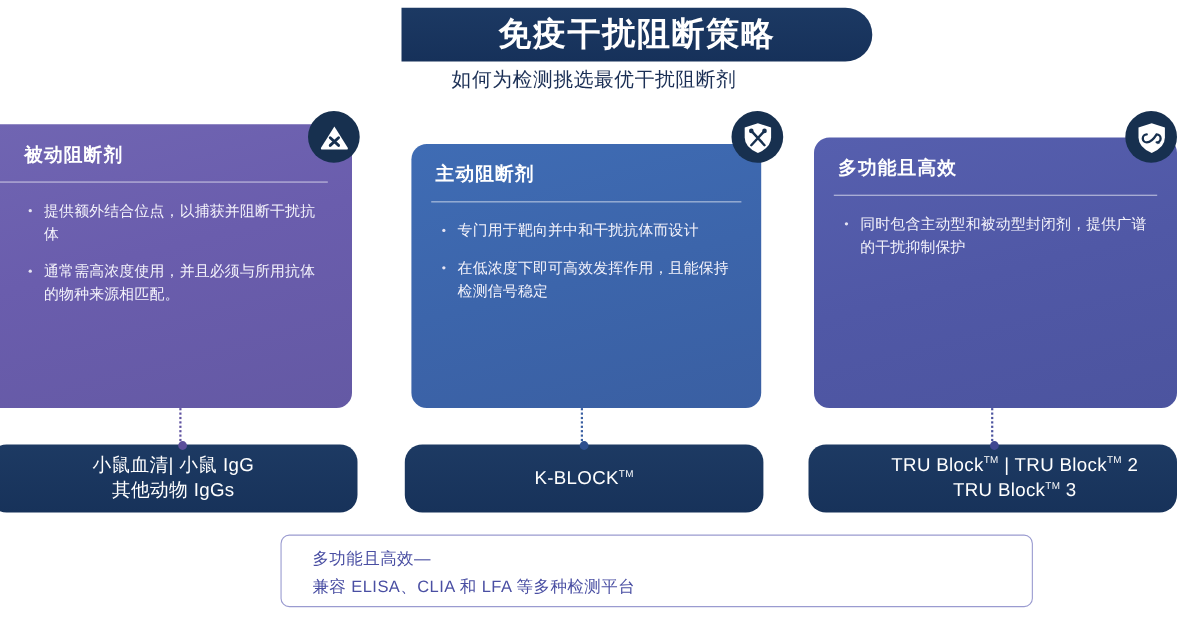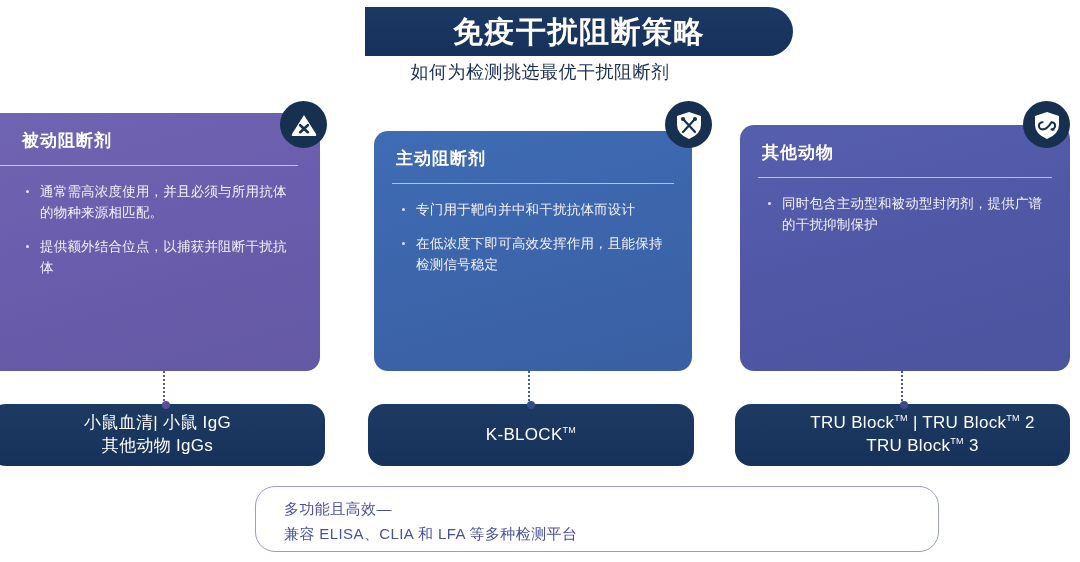--- a/index.html
+++ b/index.html
@@ -188,21 +188,21 @@
   }
 
   
   #footer-box {
     position: absolute;
     left: 255px;
     top: 486px;
     width: 684px;
     height: 66px;
     border: 1.5px solid #9a9bd0;
-    border-radius: 20px;
+    border-radius: 8px;
     box-sizing: border-box;
     padding: 10px 0 0 28px;
   }
   .footer-line {
     color: #4a4fa3;
     font-size: 15px;
     line-height: 1.65;
     letter-spacing: .4px;
   }
 </style>
@@ -211,22 +211,22 @@
 
 <div id="title-banner">
   <span id="title-text">免疫干扰阻断策略</span>
 </div>
 <div id="subtitle-text">如何为检测挑选最优干扰阻断剂</div>
 
 <div class="card" id="card-0">
   <div class="card-title">被动阻断剂</div>
   <div class="card-divider"></div>
   <ul class="bullets">
+    <li>提供额外结合位点，以捕获并阻断干扰抗体</li>
     <li>通常需高浓度使用，并且必须与所用抗体的物种来源相匹配。</li>
-    <li>提供额外结合位点，以捕获并阻断干扰抗体</li>
   </ul>
 </div>
 <div class="badge" id="badge-0">
   <svg width="34" height="34" viewBox="0 0 34 34" aria-hidden="true">
     <path d="M17 7 L29 26 Q30 28 27.5 28 L6.5 28 Q4 28 5 26 Z" fill="#ffffff"></path>
     <path d="M13.2 17.2 L20.8 24.2 M20.8 17.2 L13.2 24.2" stroke="#17304f" stroke-width="2.6" stroke-linecap="round"></path>
   </svg>
 </div>
 
 <div class="card" id="card-1">
@@ -240,21 +240,21 @@
 <div class="badge" id="badge-1">
   <svg width="34" height="34" viewBox="0 0 34 34" aria-hidden="true">
     <path d="M17 4 L29 8 V17 Q29 26 17 31 Q5 26 5 17 V8 Z" fill="#ffffff"></path>
     <path d="M11 11 L23 24 M23 11 L11 24" stroke="#17304f" stroke-width="2.2" stroke-linecap="round"></path>
     <circle cx="11" cy="11" r="2.1" fill="#17304f"></circle>
     <circle cx="23" cy="11" r="2.1" fill="#17304f"></circle>
   </svg>
 </div>
 
 <div class="card" id="card-2">
-  <div class="card-title">其他动物</div>
+  <div class="card-title">多功能且高效</div>
   <div class="card-divider"></div>
   <ul class="bullets">
     <li>同时包含主动型和被动型封闭剂，提供广谱的干扰抑制保护</li>
   </ul>
 </div>
 <div class="badge" id="badge-2">
   <svg width="34" height="34" viewBox="0 0 34 34" aria-hidden="true">
     <path d="M17 4 L29 8 V17 Q29 26 17 31 Q5 26 5 17 V8 Z" fill="#ffffff"></path>
     <path d="M12.5 14.2 A3.6 3.6 0 1 0 12.5 21.4 Q17 21.4 21.5 14.2 A3.6 3.6 0 1 1 21.5 21.4" fill="none" stroke="#17304f" stroke-width="2.1" stroke-linecap="round"></path>
     <path d="M22.6 20.2 L22.0 23.2 L25.0 22.0 Z" fill="#17304f"></path>

